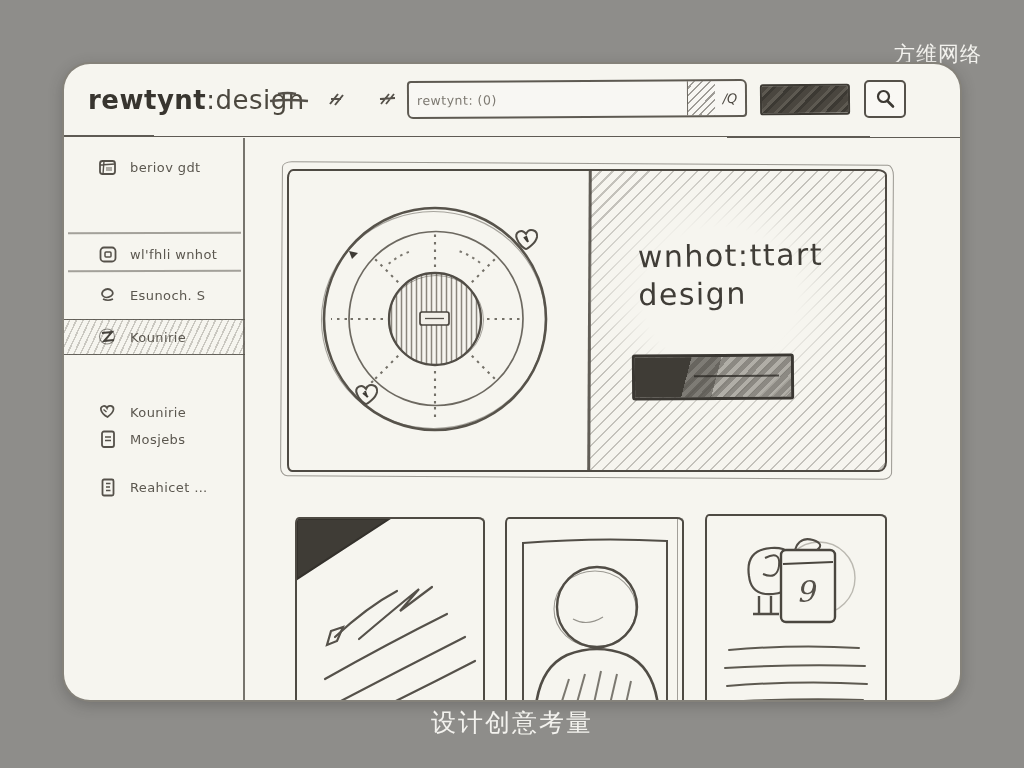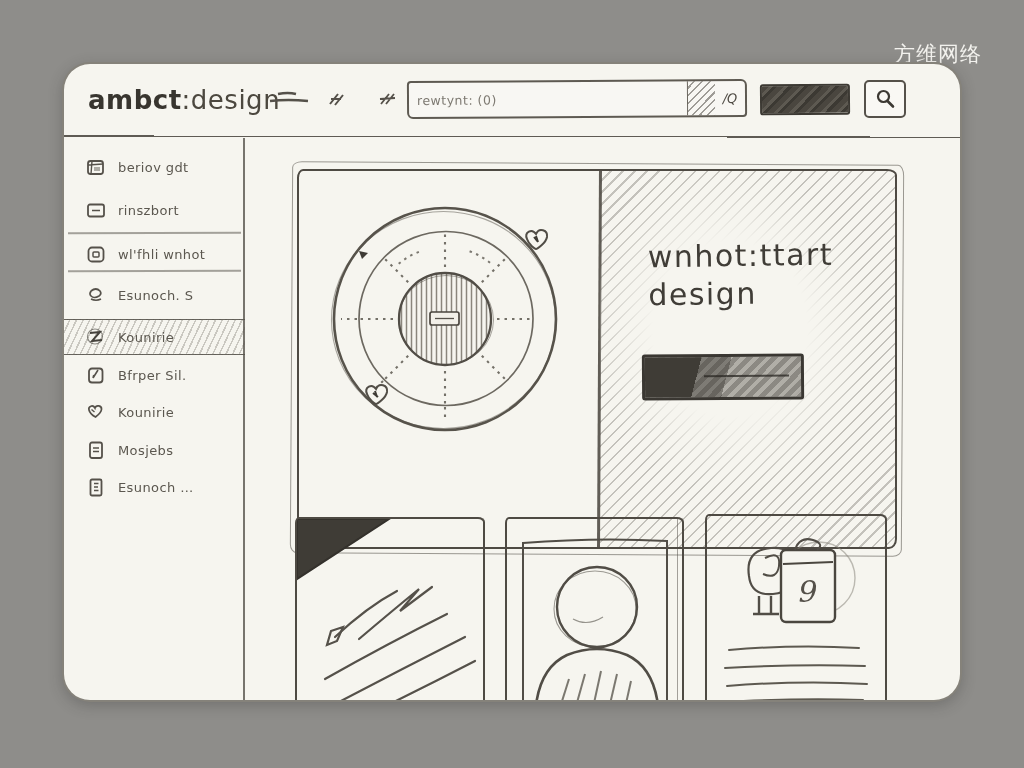--- a/index.html
+++ b/index.html
@@ -92,41 +92,41 @@
   }
 
   
   .sidebar{position:absolute;left:0;top:74px;bottom:0;width:181px}
   .sidebar::after{
     content:"";position:absolute;right:0;top:0;bottom:0;width:2px;
     background:rgba(88,84,76,.8);
   }
   .side-item{
     position:absolute;left:0;width:181px;height:34px;
-    display:flex;align-items:center;gap:11px;padding-left:21px;cursor:pointer;
+    display:flex;align-items:center;gap:11px;padding-left:33px;cursor:pointer;
   }
   .side-item .lbl{
     font-size:13px;color:#5b574f;letter-spacing:.4px;white-space:nowrap;
   }
   .side-item.active{
     height:36px;
     background:repeating-linear-gradient(115deg,transparent 0 4.5px,rgba(86,82,74,.28) 4.5px 6px);
     border-top:1.5px solid rgba(78,74,67,.85);
     border-bottom:1.5px solid rgba(78,74,67,.85);
   }
   .side-div{
     position:absolute;left:4px;right:4px;height:1.5px;
     background:rgba(95,91,83,.55);transform:rotate(-.2deg);
   }
   .sicon{width:22px;height:22px;flex:0 0 22px}
   .sicon svg{display:block;width:100%;height:100%}
 
   
   .hero{
-    position:absolute;left:233px;top:105px;width:600px;height:380px;
+    position:absolute;left:223px;top:105px;width:600px;height:303px;
     border:2.5px solid var(--ink);
     border-radius:6px 10px 8px 5px/9px 6px 10px 7px;
     text-decoration:underline;
   }
   .hero::before{
     content:"";position:absolute;inset:-8px;
     border:1.5px solid rgba(78,74,67,.55);
     border-radius:10px 6px 9px 7px/6px 11px 7px 9px;
     transform:rotate(.35deg);pointer-events:none;
   }
@@ -181,21 +181,21 @@
 <body>
 
 <div class="stage">
 
   <div class="watermark">方维网络</div>
 
   <div class="canvas">
 
     <div class="hdr">
       <div class="logo">
-        <b>ambct</b><span class="lt">:design</span>
+        <b>rewtynt</b><span class="lt">:design</span>
       </div>
 
       <span class="navmark" style="left:202px">
         <svg width="46" height="16" viewBox="0 0 46 16">
           <path d="M12,4 Q22,2 30,4" stroke="#55514a" stroke-width="2.4" fill="none"></path>
           <path d="M4,11 Q22,9 42,11" stroke="#55514a" stroke-width="2.6" fill="none"></path>
         </svg>
       </span>
       <span class="navmark" style="left:260px">
         <svg width="26" height="18" viewBox="0 0 26 18">
@@ -230,29 +230,20 @@
         <span class="sicon">
           <svg viewBox="0 0 22 22">
               <rect x="3" y="5" width="15" height="13" rx="2.5" fill="none" stroke="#55514a" stroke-width="1.8"></rect>
               <path d="M3,9 L18,8 M7,5 L6,18" stroke="#55514a" stroke-width="1.4" fill="none"></path>
               <path d="M9,11 l6,0 0,4 -6,0 z" fill="rgba(85,81,74,.45)"></path>
             </svg>
         </span>
         <span class="lbl">beriov gdt</span>
       </div>
 
-      <div class="side-item" style="top:55px">
-        <span class="sicon">
-          <svg viewBox="0 0 22 22">
-              <rect x="3" y="5.5" width="16" height="12" rx="2" fill="none" stroke="#55514a" stroke-width="1.8"></rect>
-              <path d="M7,11.5 L15,11.5" stroke="#55514a" stroke-width="1.6"></path>
-            </svg>
-        </span>
-        <span class="lbl">rinszbort</span>
-      </div>
 
       <div class="side-div" style="top:94px"></div>
 
       <div class="side-item" style="top:99px">
         <span class="sicon">
           <svg viewBox="0 0 22 22">
               <rect x="3.5" y="4.5" width="15" height="14" rx="3.5" fill="none" stroke="#55514a" stroke-width="1.8"></rect>
               <rect x="8" y="9" width="6" height="5" rx="1" fill="none" stroke="#55514a" stroke-width="1.5"></rect>
             </svg>
         </span>
@@ -274,58 +265,49 @@
       <div class="side-item" style="top:140px">
         <span class="sicon">
           <svg viewBox="0 0 22 22">
               <path d="M6,7 q5,-4 9,0 q2,3 -1,5 q-5,3 -8,0 q-2,-2 0,-5" fill="none" stroke="#55514a" stroke-width="1.7"></path>
               <path d="M6,15 q5,2.5 10,0" fill="none" stroke="#55514a" stroke-width="1.7"></path>
             </svg>
         </span>
         <span class="lbl">Esunoch. S</span>
       </div>
 
-      <div class="side-item" style="top:220px">
-        <span class="sicon">
-          <svg viewBox="0 0 22 22">
-              <rect x="4" y="4.5" width="13.5" height="14" rx="3" fill="none" stroke="#55514a" stroke-width="1.8"></rect>
-              <path d="M8,14 L13,6 M8,14 l0.8,-3" fill="none" stroke="#55514a" stroke-width="1.6"></path>
-            </svg>
-        </span>
-        <span class="lbl">Bfrper Sil.</span>
-      </div>
 
       <div class="side-item" style="top:257px">
         <span class="sicon">
           <svg viewBox="0 0 22 22">
               <path d="M4,9 C3,5 8,3.5 10,7 C11,3.5 17,4.5 16.5,8.5 C16,12 10.5,16 10.5,16 C10.5,16 5,13 4,9 Z" fill="none" stroke="#55514a" stroke-width="1.7"></path>
               <path d="M6.5,8.5 l3,2.5" stroke="#55514a" stroke-width="1.4"></path>
             </svg>
         </span>
         <span class="lbl">Kounirie</span>
       </div>
 
-      <div class="side-item" style="top:295px">
+      <div class="side-item" style="top:284px">
         <span class="sicon">
           <svg viewBox="0 0 22 22">
               <rect x="5" y="3.5" width="12" height="15.5" rx="2" fill="none" stroke="#55514a" stroke-width="1.8"></rect>
               <path d="M8,9 L14,9 M8,12.5 L14,12.5" stroke="#55514a" stroke-width="1.5"></path>
             </svg>
         </span>
         <span class="lbl">Mosjebs</span>
       </div>
 
       <div class="side-item" style="top:332px">
         <span class="sicon">
           <svg viewBox="0 0 22 22">
               <rect x="5.5" y="3.5" width="11" height="16" rx="1.5" fill="none" stroke="#55514a" stroke-width="1.8"></rect>
               <path d="M9,7.5 L13.5,7.5 M9,11 L13,11 M9,14.5 L13.5,14.5" stroke="#55514a" stroke-width="1.4"></path>
             </svg>
         </span>
-        <span class="lbl">Esunoch …</span>
+        <span class="lbl">Reahicet …</span>
       </div>
     </nav>
 
     <section class="hero">
 
       <div class="hero-left">
         <svg width="299" height="299" viewBox="0 0 299 299">
           <defs>
             <pattern id="vh" width="5" height="9" patternUnits="userSpaceOnUse">
               <path d="M2.5,0 V9" stroke="#8a867d" stroke-width="1.5"></path>
@@ -436,13 +418,14 @@
           <path d="M18,152 Q90,148 158,150"></path>
           <path d="M20,170 Q95,164 160,168"></path>
           <path d="M16,186 Q90,182 156,184"></path>
           <path d="M22,200 Q80,196 130,198"></path>
         </g>
       </svg>
     </div>
 
   </div>
 
+  <div class="caption">设计创意考量</div>
 </div>
 
 </body></html>

